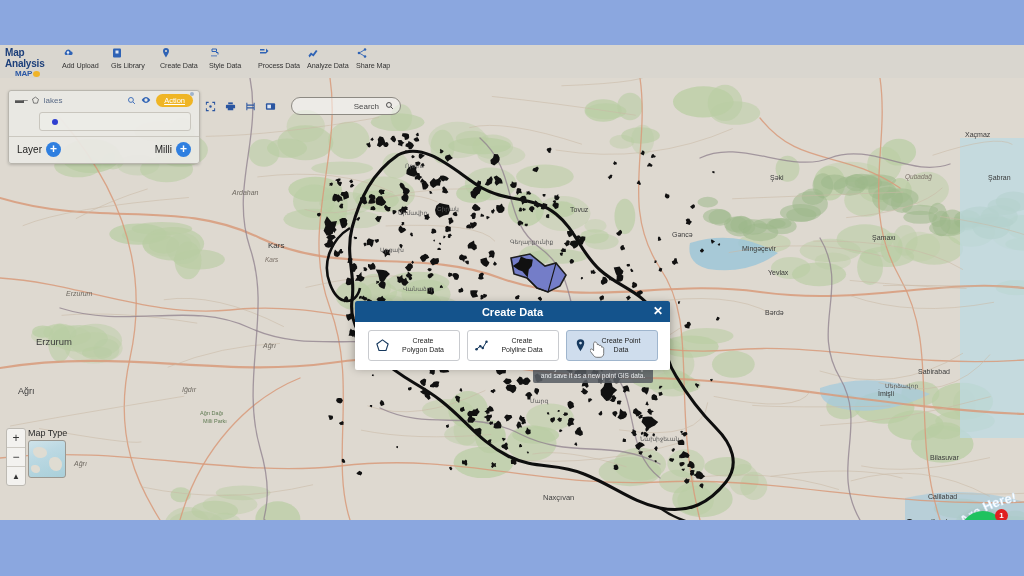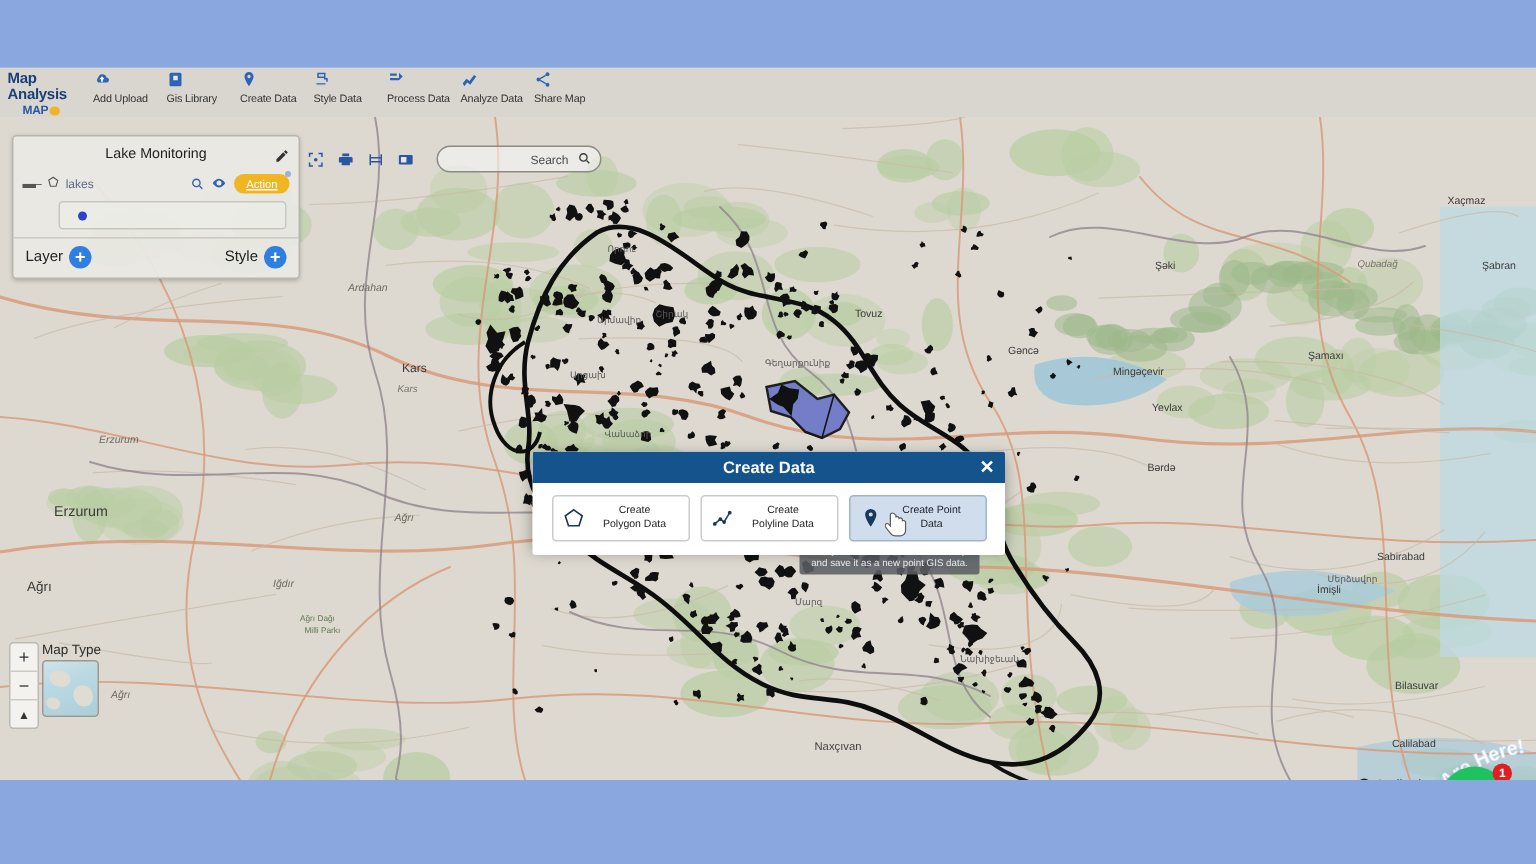--- a/index.html
+++ b/index.html
@@ -934,28 +934,20 @@
                 <path d="M8.3 10.8l7.4-4.2M8.3 13.2l7.4 4.2" stroke="#2f63b5" stroke-width="1.8" fill="none"></path>
               </svg>
             </span>
             <span class="nav-label">Share Map</span>
           </div>
         </div>
 
     </div>
 
     <div class="layer-panel">
-      <div class="lp-head">
-        <span class="lp-title">Lake Monitoring</span>
-        <span class="lp-edit">
-          <svg width="10" height="10" viewBox="0 0 24 24" fill="#333">
-              <path d="M3 17.25V21h3.75L17.8 9.94l-3.75-3.75L3 17.25zM20.7 7.04a1 1 0 000-1.41l-2.34-2.34a1 1 0 00-1.41 0l-1.83 1.83 3.75 3.75 1.83-1.83z"></path>
-            </svg>
-        </span>
-      </div>
 
       <div class="lp-row">
         <span class="lp-handle">▬ –</span>
         <span class="lp-layericon">
           <svg width="9" height="9" viewBox="0 0 24 24" fill="none" stroke="#555" stroke-width="2">
               <path d="M4 8l8-5 8 6-3 10H7z"></path>
             </svg>
         </span>
         <span class="lp-name">lakes</span>
         <span class="lp-row-right">
@@ -982,21 +974,21 @@
       </div>
 
       <div class="lp-divider"></div>
 
       <div class="lp-foot">
         <div class="lp-foot-grp">
           <span class="lp-foot-label">Layer</span>
           <span class="plus-btn">+</span>
         </div>
         <div class="lp-foot-grp">
-          <span class="lp-foot-label">Style</span>
+          <span class="lp-foot-label">Milli</span>
           <span class="plus-btn">+</span>
         </div>
       </div>
     </div>
 
     <div class="map-tools">
       <span class="mt-ico">
         <svg width="11" height="11" viewBox="0 0 24 24" fill="none" stroke="#2a55a0" stroke-width="2.2">
             <path d="M3 8V3h5M21 8V3h-5M3 16v5h5M21 16v5h-5"></path>
             <circle cx="12" cy="12" r="2.6" fill="#2a55a0" stroke="none"></circle>

